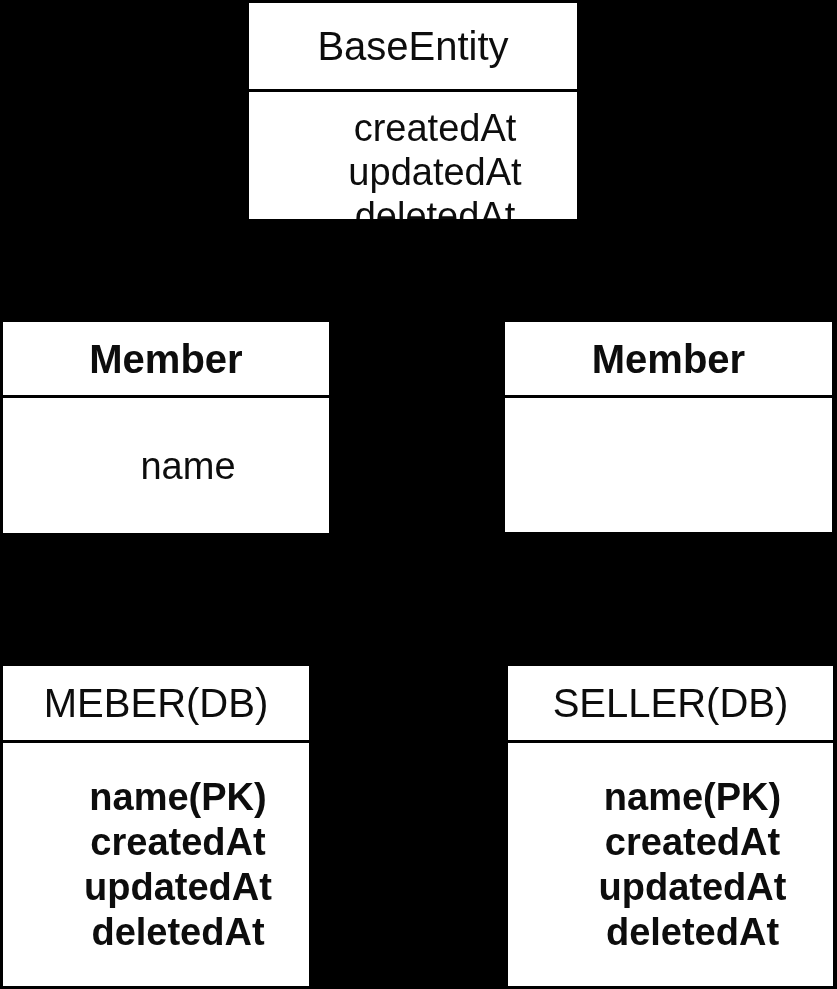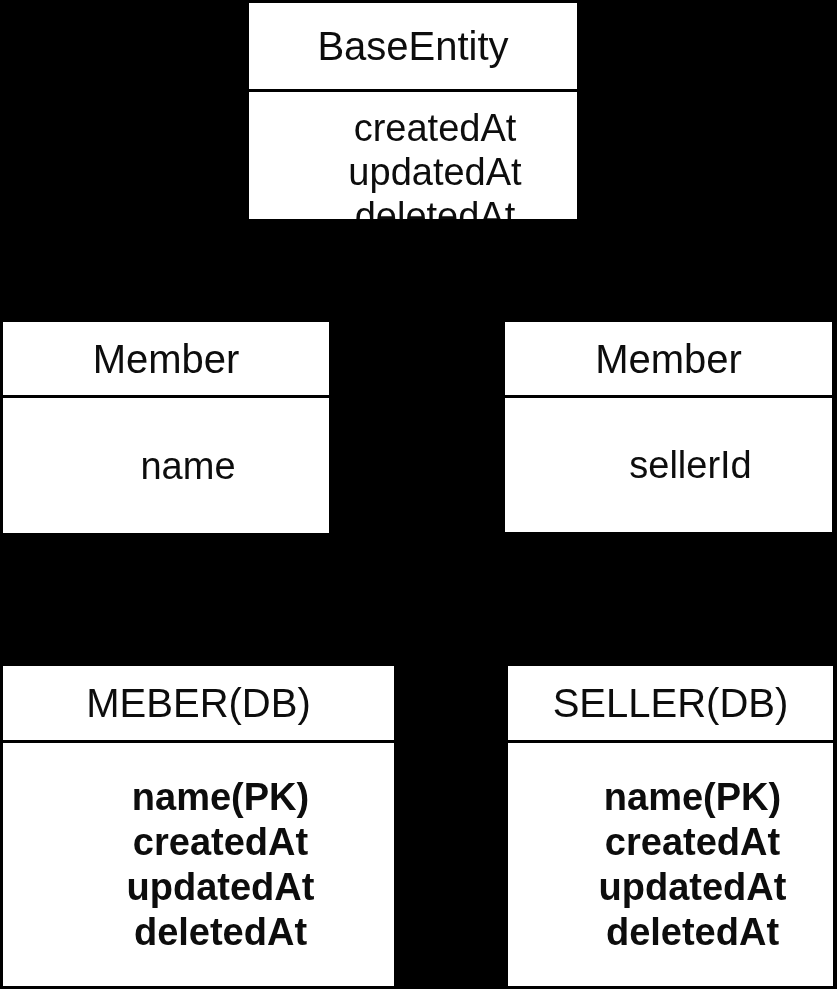--- a/index.html
+++ b/index.html
@@ -51,23 +51,23 @@
     line-height: 44px;
     white-space: nowrap;
   }
   
   .entity.base   { left: 249px; top: 3px;   width: 328px; height: 216px; }
   .entity.base .title { height: 86px; }
   .entity.base .body  { padding-top: 14px; }
   
   .entity.member-l { left: 3px;   top: 322px; width: 326px; height: 211px; }
   .entity.member-r { left: 505px; top: 322px; width: 327px; height: 210px; }
-  .entity.member-l .title, .entity.member-r .title { height: 73px; }
+  .entity.member-l .title, .entity.member-r .title { height: 73px; font-weight: bold; }
   
-  .entity.meber-db  { left: 3px;   top: 666px; width: 391px; height: 320px; }
+  .entity.meber-db  { left: 3px;   top: 666px; width: 306px; height: 320px; }
   .entity.seller-db { left: 508px; top: 666px; width: 325px; height: 320px; }
   .entity.meber-db .title, .entity.seller-db .title { height: 74px; }
   .entity.meber-db .field, .entity.seller-db .field { line-height: 45px; font-weight: bold; }
 </style>
 </head>
 <body>
 
 <div class="canvas">
 
   <div class="entity base">
@@ -82,23 +82,20 @@
 
   <div class="entity member-l">
     <div class="title">Member</div>
     <div class="body centered">
       <div class="field">name</div>
     </div>
   </div>
 
   <div class="entity member-r">
     <div class="title">Member</div>
-    <div class="body centered">
-      <div class="field">sellerId</div>
-    </div>
   </div>
 
   <div class="entity meber-db">
     <div class="title">MEBER(DB)</div>
     <div class="body centered">
       <div class="field">name(PK)</div>
       <div class="field">createdAt</div>
       <div class="field">updatedAt</div>
       <div class="field">deletedAt</div>
     </div>

